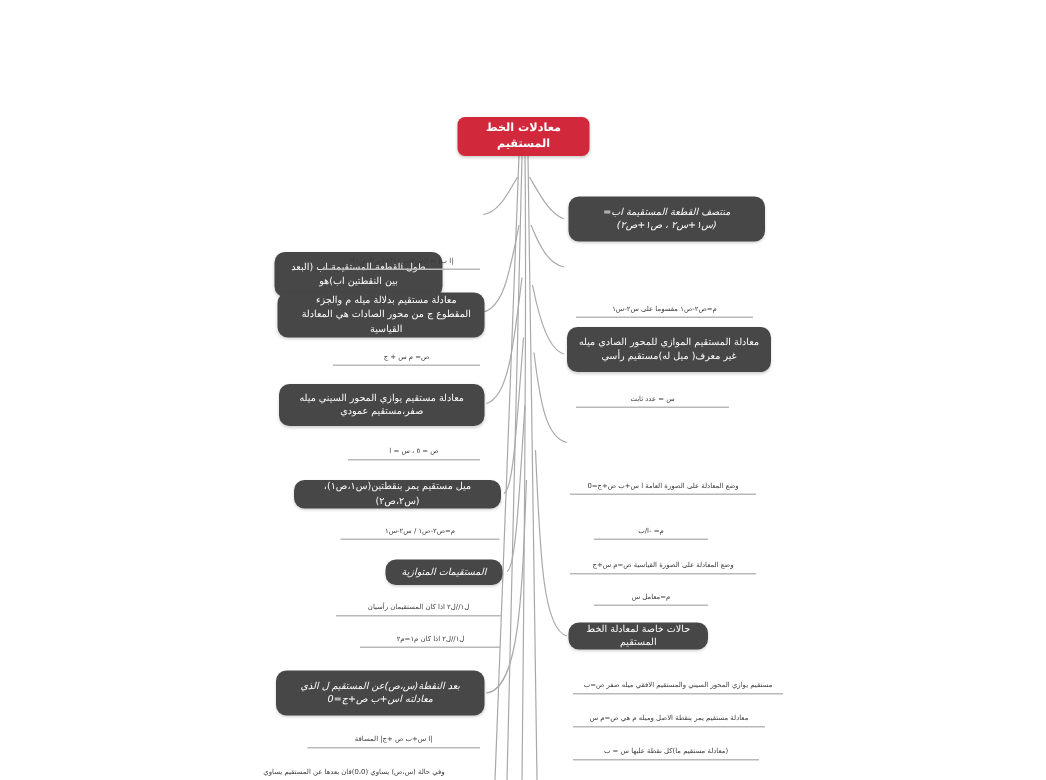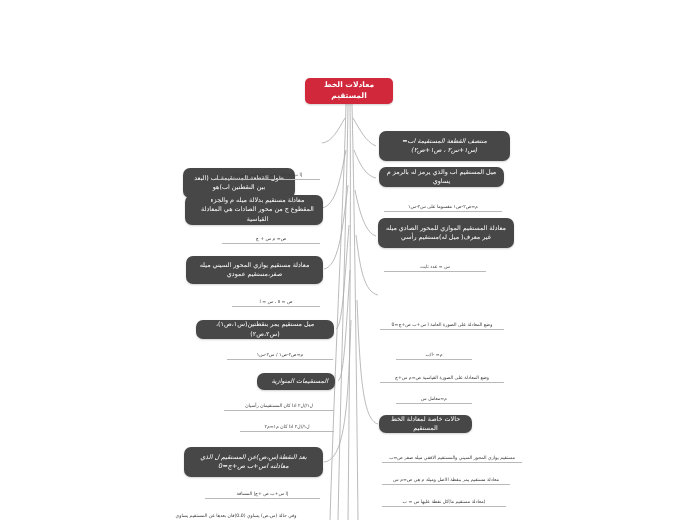--- a/index.html
+++ b/index.html
@@ -12,21 +12,21 @@
   }
   #stage{position:absolute;inset:0;width:697px;height:520px;}
   #wires{position:absolute;left:0;top:0;width:697px;height:520px;pointer-events:none;}
 
   .node{
     position:absolute;
     background:#474747;
     color:#ffffff;
     border-radius:7px;
     box-sizing:border-box;
-    display:flex;align-items:center;justify-content:flex-start;
+    display:flex;align-items:center;justify-content:center;
     text-align:center;
     padding:4px 7px;
     line-height:1.45;
     direction:rtl;
     unicode-bidi:plaintext;
     box-shadow:0 1px 2px rgba(0,0,0,.18);
   }
   .node.root{
     background:#d1283c;
     border-radius:5px;
@@ -129,23 +129,20 @@
     <span>|ا س+ب ص +ج|          المسافة</span>
   </div>
   <div class="leaf wrap" style="left:152px;top:500px;width:168px;height:20px;border-bottom:none;">
     <span>وفي حالة (س،ص) يساوي (0،0)فان بعدها عن المستقيم يساوي</span>
   </div>
 
   <div class="node topic" style="left:379px;top:131px;width:131px;height:30px;font-style:italic;">
     <span>منتصف القطعة المستقيمة اب= (س١+س٢ ، ص١+ص٢)</span>
   </div>
 
-  <div class="node topic" style="left:379px;top:167px;width:125px;height:20px;">
-    <span>ميل المستقيم اب والذي يرمز له بالرمز م يساوي</span>
-  </div>
   <div class="leaf" style="left:384px;top:190px;width:118px;height:22px;">
     <span>م=ص٢-ص١ مقسوما على س٢-س١</span>
   </div>
 
   <div class="node topic" style="left:378px;top:218px;width:136px;height:30px;">
     <span>معادلة المستقيم الموازي للمحور الصادي ميله غير معرف( ميل له)مستقيم رأسي</span>
   </div>
   <div class="leaf" style="left:384px;top:250px;width:102px;height:22px;">
     <span>س = عدد ثابت</span>
   </div>

